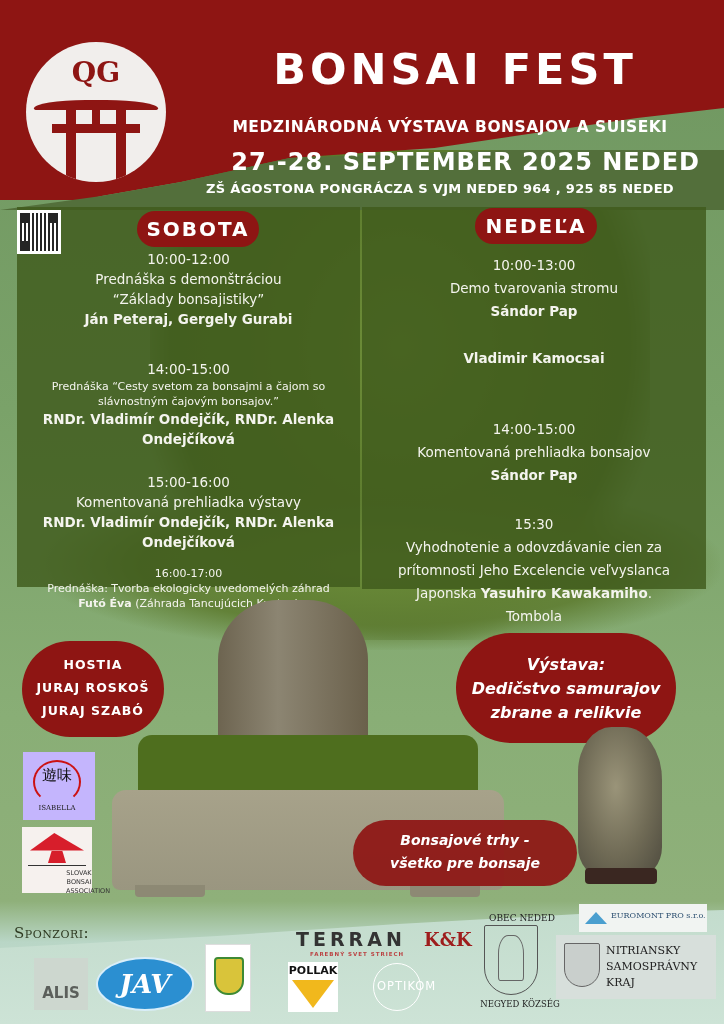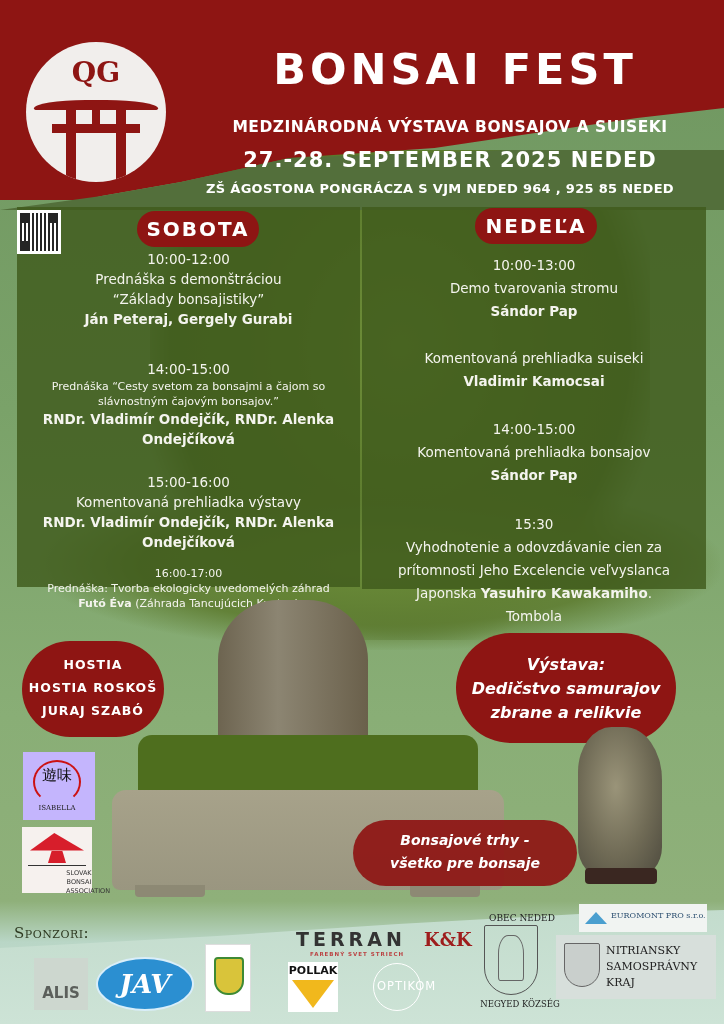--- a/index.html
+++ b/index.html
@@ -46,21 +46,21 @@
   .logo-text { left: 0; top: 14px; width: 140px; text-align: center; font-family: "DejaVu Serif", serif; font-weight: bold; font-size: 28px; color: #8e1513; }
   .torii-top { left: 8px; top: 58px; width: 124px; height: 10px; background: #8e1513; border-radius: 50% 50% 2px 2px / 100% 100% 2px 2px; }
   .torii-bar2 { left: 26px; top: 82px; width: 88px; height: 9px; background: #8e1513; }
   .torii-mid { left: 66px; top: 68px; width: 8px; height: 14px; background: #8e1513; }
   .torii-post-l { left: 40px; top: 68px; width: 10px; height: 72px; background: #8e1513; }
   .torii-post-r { left: 90px; top: 68px; width: 10px; height: 72px; background: #8e1513; }
 
   
   .title { left: 200px; top: 44px; width: 510px; text-align: center; font-family: "DejaVu Sans", sans-serif; font-weight: bold; font-size: 43px; letter-spacing: 4px; color: #fff; }
   .subtitle { left: 180px; top: 118px; width: 540px; text-align: center; font-weight: bold; font-size: 15.5px; letter-spacing: 0.5px; color: #fff; }
-  .date { left: 200px; top: 148px; width: 500px; text-align: center; font-weight: bold; font-size: 21px; letter-spacing: 1px; color: #fff; }
+  .date { left: 200px; top: 148px; width: 500px; text-align: right; font-weight: bold; font-size: 24px; letter-spacing: 1px; color: #fff; }
   .address { left: 170px; top: 181px; width: 540px; text-align: center; font-weight: bold; font-size: 13px; letter-spacing: 0.3px; color: #fff; }
 
   
   .panel-left { left: 17px; top: 207px; width: 343px; height: 380px; background: rgba(64,90,28,0.82); }
   .panel-right { left: 362px; top: 207px; width: 344px; height: 382px; background: rgba(64,90,28,0.82); }
 
   .qr { left: 17px; top: 210px; width: 44px; height: 44px; background: #fff; padding: 3px; }
   .qr-inner { width: 100%; height: 100%;
     background:
       linear-gradient(#000,#000) 0 0/10px 10px no-repeat,
@@ -181,21 +181,20 @@
   <div class="t sm">Prednáška: Tvorba ekologicky uvedomelých záhrad</div>
   <div class="sm"><span class="b">Futó Éva</span><span class="t"> (Záhrada Tancujúcich Kvetov)</span></div>
 </div>
 
 <div class="abs sched" style="left:362px; top:254px; width:344px; line-height:23px;">
   <div class="t">10:00-13:00</div>
   <div class="t">Demo tvarovania stromu</div>
   <div class="b">Sándor Pap</div>
 </div>
 <div class="abs sched" style="left:362px; top:347px; width:344px; line-height:23px;">
-  <div class="t">Komentovaná prehliadka suiseki</div>
   <div class="b">Vladimir Kamocsai</div>
 </div>
 <div class="abs sched" style="left:362px; top:418px; width:344px; line-height:23px;">
   <div class="t">14:00-15:00</div>
   <div class="t">Komentovaná prehliadka bonsajov</div>
   <div class="b">Sándor Pap</div>
 </div>
 <div class="abs sched" style="left:362px; top:513px; width:344px; line-height:23px;">
   <div class="t">15:30</div>
   <div class="t">Vyhodnotenie a odovzdávanie cien za</div>
@@ -205,21 +204,21 @@
 </div>
 
 <div class="abs trunk"></div>
 <div class="abs pot-soil"></div>
 <div class="abs pot"></div>
 <div class="abs pot-foot-l"></div>
 <div class="abs pot-foot-r"></div>
 
 <div class="abs hostia">
   <div>HOSTIA</div>
-  <div>HOSTIA ROSKOŠ</div>
+  <div>JURAJ ROSKOŠ</div>
   <div>JURAJ SZABÓ</div>
 </div>
 
 <div class="abs vystava">
   <div>Výstava:</div>
   <div>Dedičstvo  samurajov</div>
   <div>zbrane a relikvie</div>
 </div>
 
 <div class="abs stone"></div>

